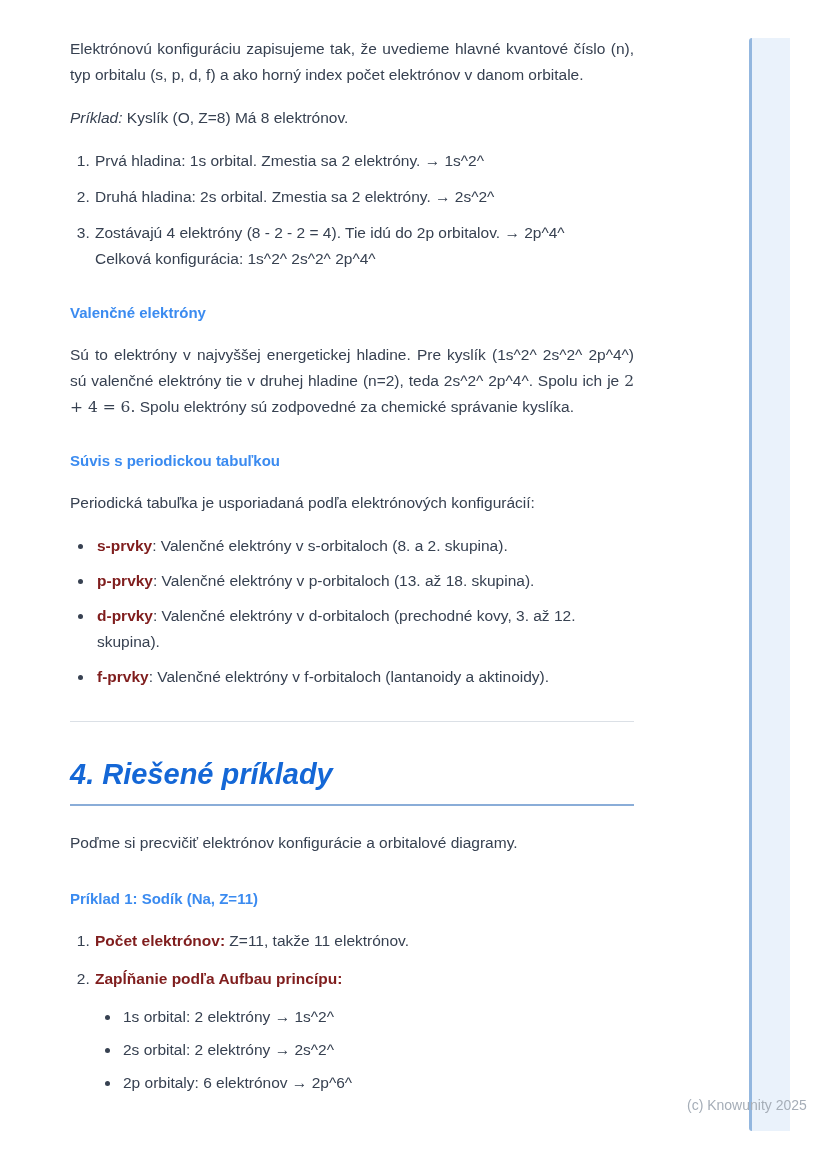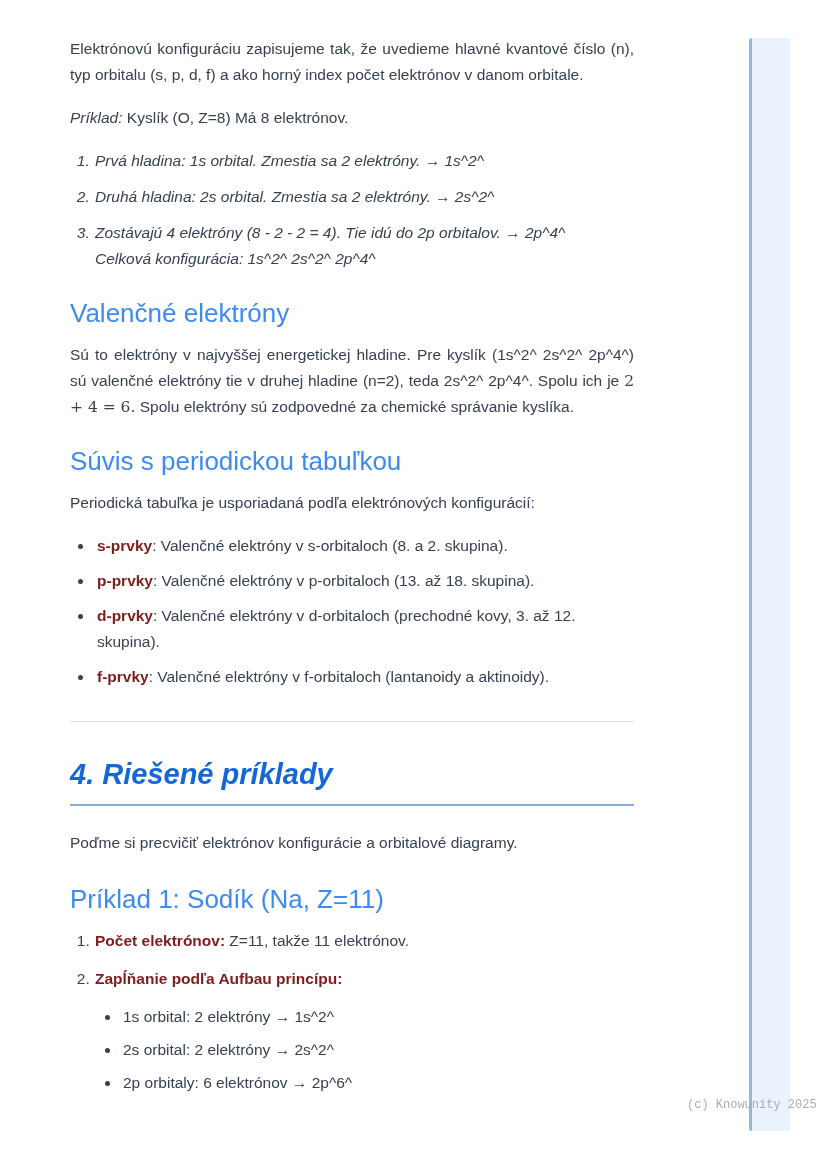--- a/index.html
+++ b/index.html
@@ -16,28 +16,28 @@
     left: 70px; top: 36px;
     width: 564px;
     font-size: 15.5px;
     line-height: 26px;
   }
   p { margin: 0 0 17px 0; }
   p.justify { text-align: justify; }
   em.example-label { }
   strong { color: #7f1d1d; }
 
-  ol.steps { margin: 0 0 17px 0; padding: 0 0 0 24px; font-style: italic; }
+  ol.steps { margin: 0 0 17px 0; padding: 0 0 0 24px; }
   ol.steps > li { margin-bottom: 10px; padding-left: 1px; }
 
   h3.section-heading {
     margin: 28px 0 16px 0;
-    font-size: 26px;
+    font-size: 15px;
     line-height: 26px;
-    font-weight: normal;
+    font-weight: bold;
     color: #3b8bf0;
   }
   .math {
     font-family: "DejaVu Serif", serif;
     font-size: 15.5px;
   }
   ul.bullets { margin: 0 0 17px 0; padding: 0 0 0 24px; }
   ul.bullets > li { margin-bottom: 9px; padding-left: 3px; }
 
   hr.divider {
@@ -68,26 +68,25 @@
     left: 749px; top: 38px;
     width: 38px; height: 1093px;
     background: #eaf2fb;
     border-left: 3px solid #93b7df;
     border-radius: 3px 0 0 3px;
     z-index: 1;
   }
   .watermark {
     position: absolute;
     top: 1098px; left: 687px;
-    font-size: 12px;
+    font-size: 14px;
     line-height: 14px;
     color: #a6aeb8;
     z-index: 2;
     white-space: nowrap;
-    font-family: Liberation Mono, monospace;
   }
 </style>
 </head>
 <body>
 
 <div class="content">
 
   <p class="justify">Elektrónovú konfiguráciu zapisujeme tak, že uvedieme hlavné kvantové číslo (n), typ orbitalu (s, p, d, f) a ako horný index počet elektrónov v danom orbitale.</p>
 
   <p><em class="example-label">Príklad:</em><span> Kyslík (O, Z=8) Má 8 elektrónov.</span></p>

